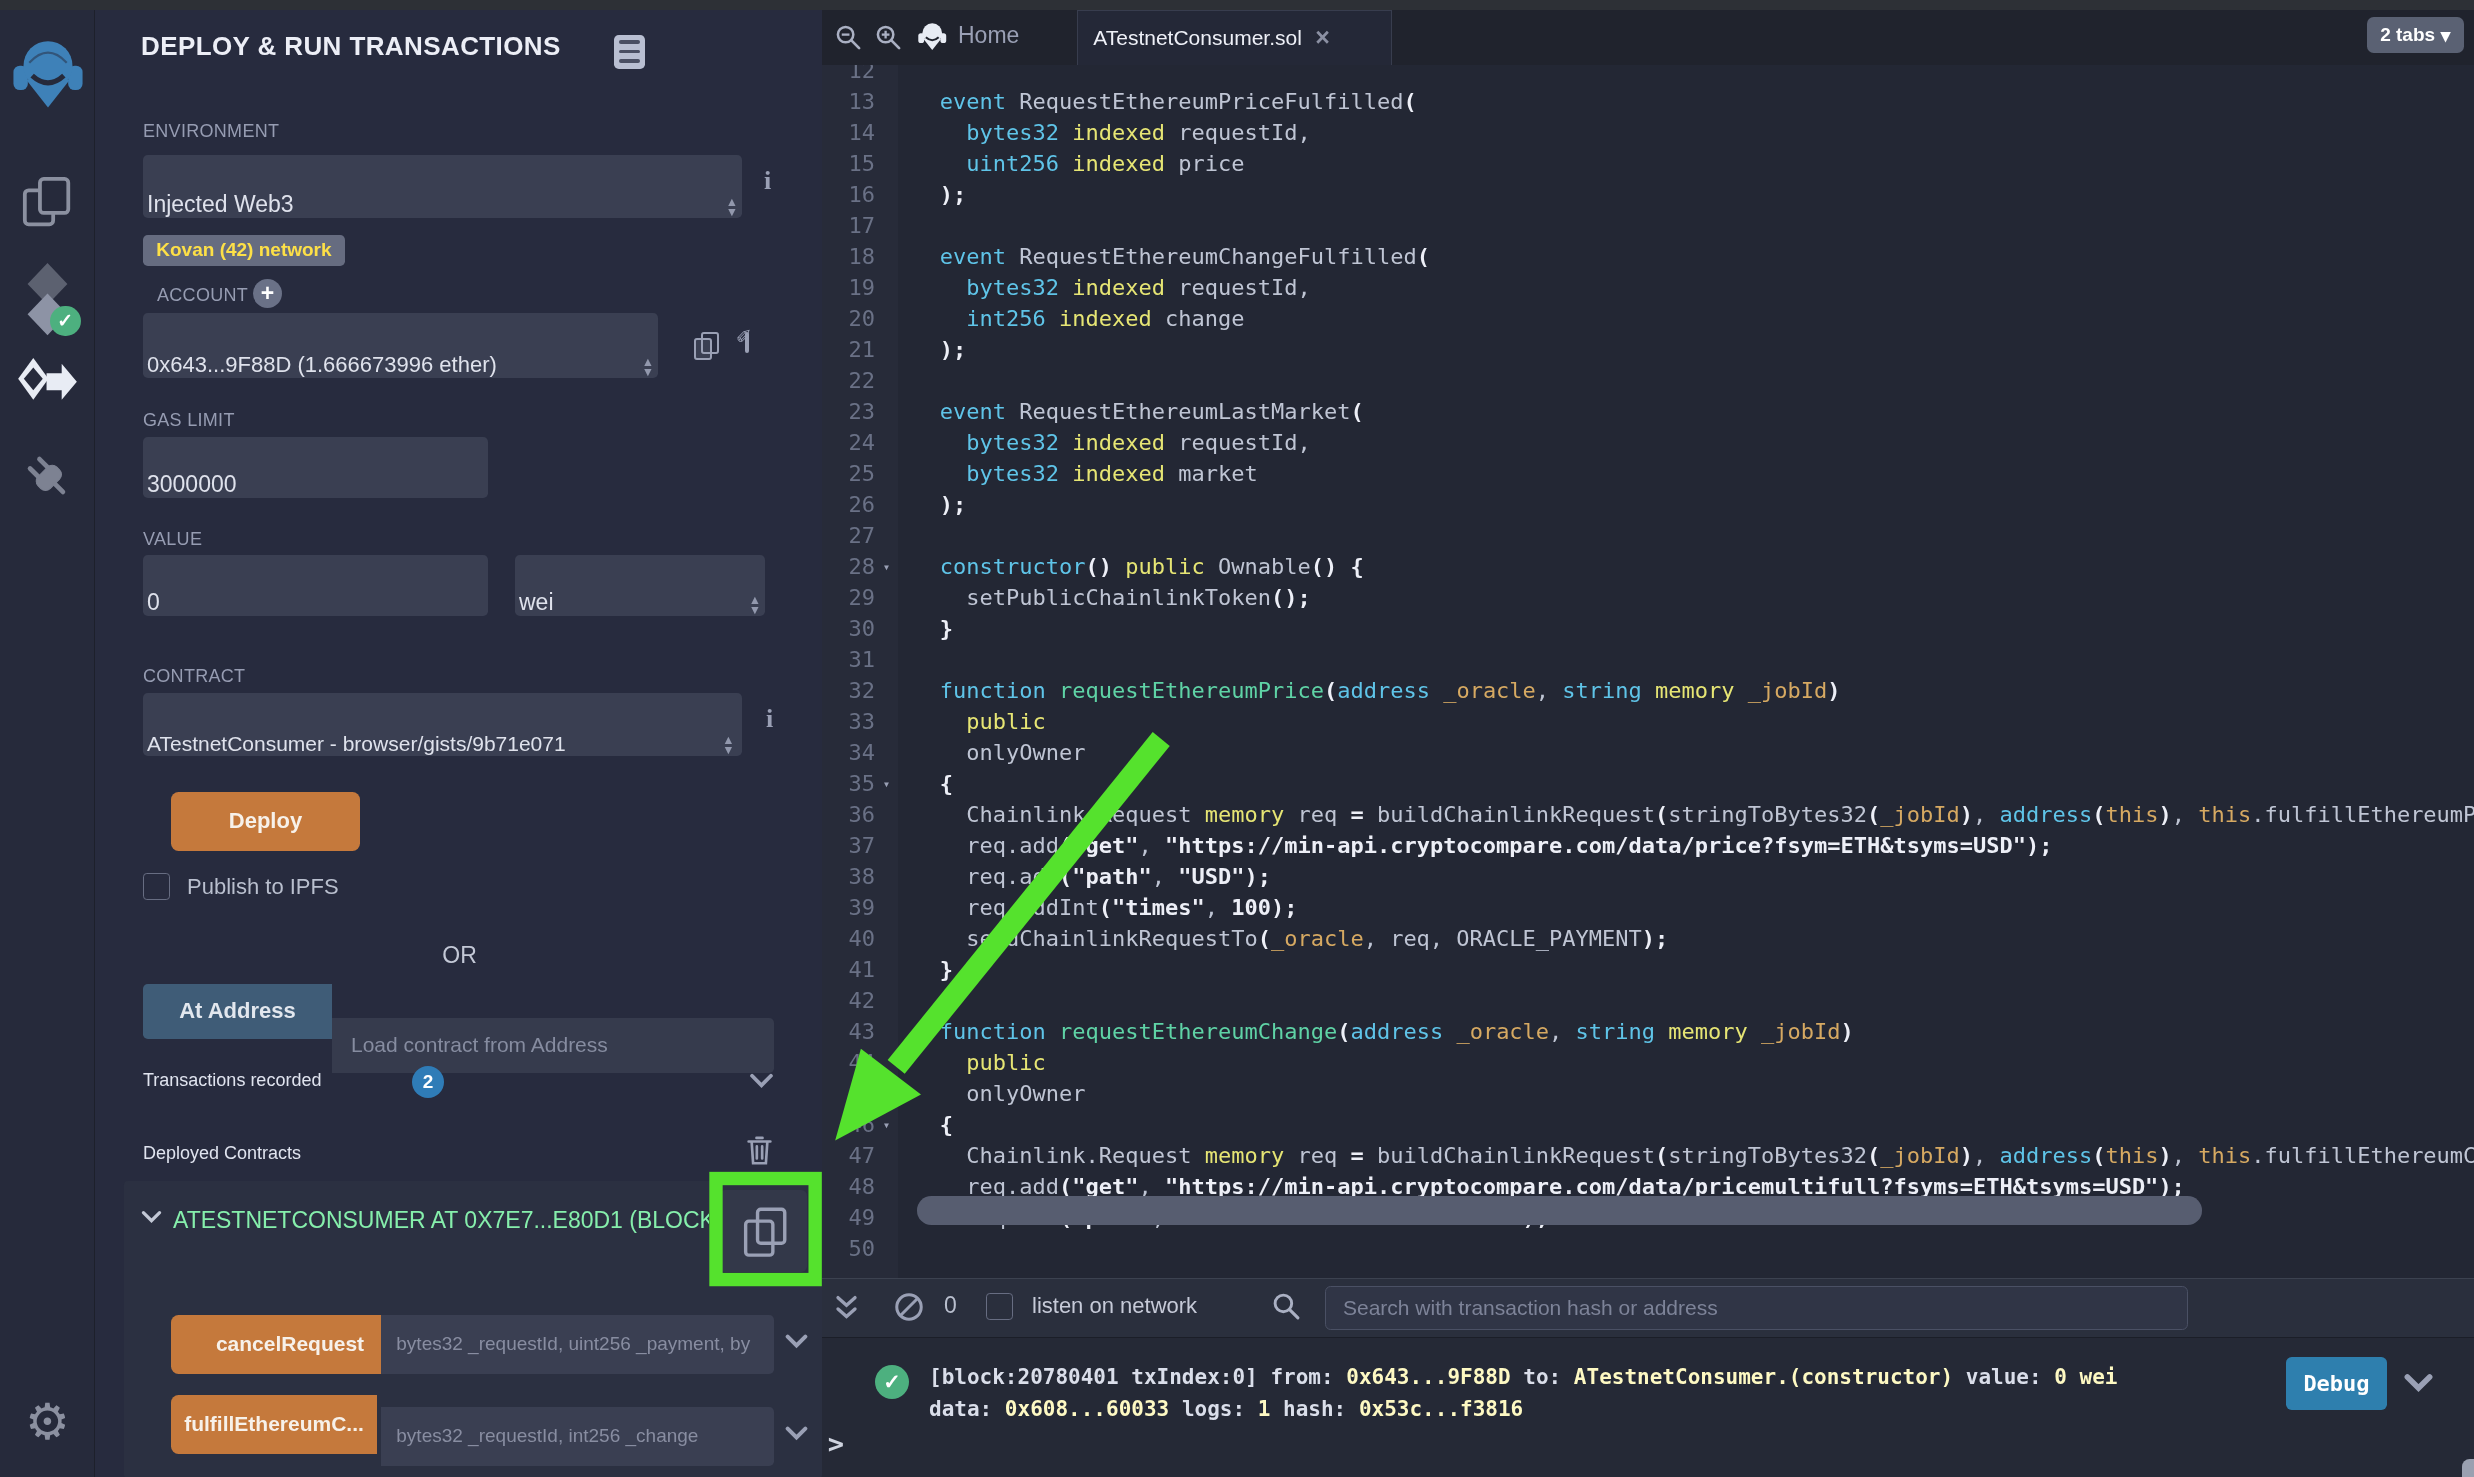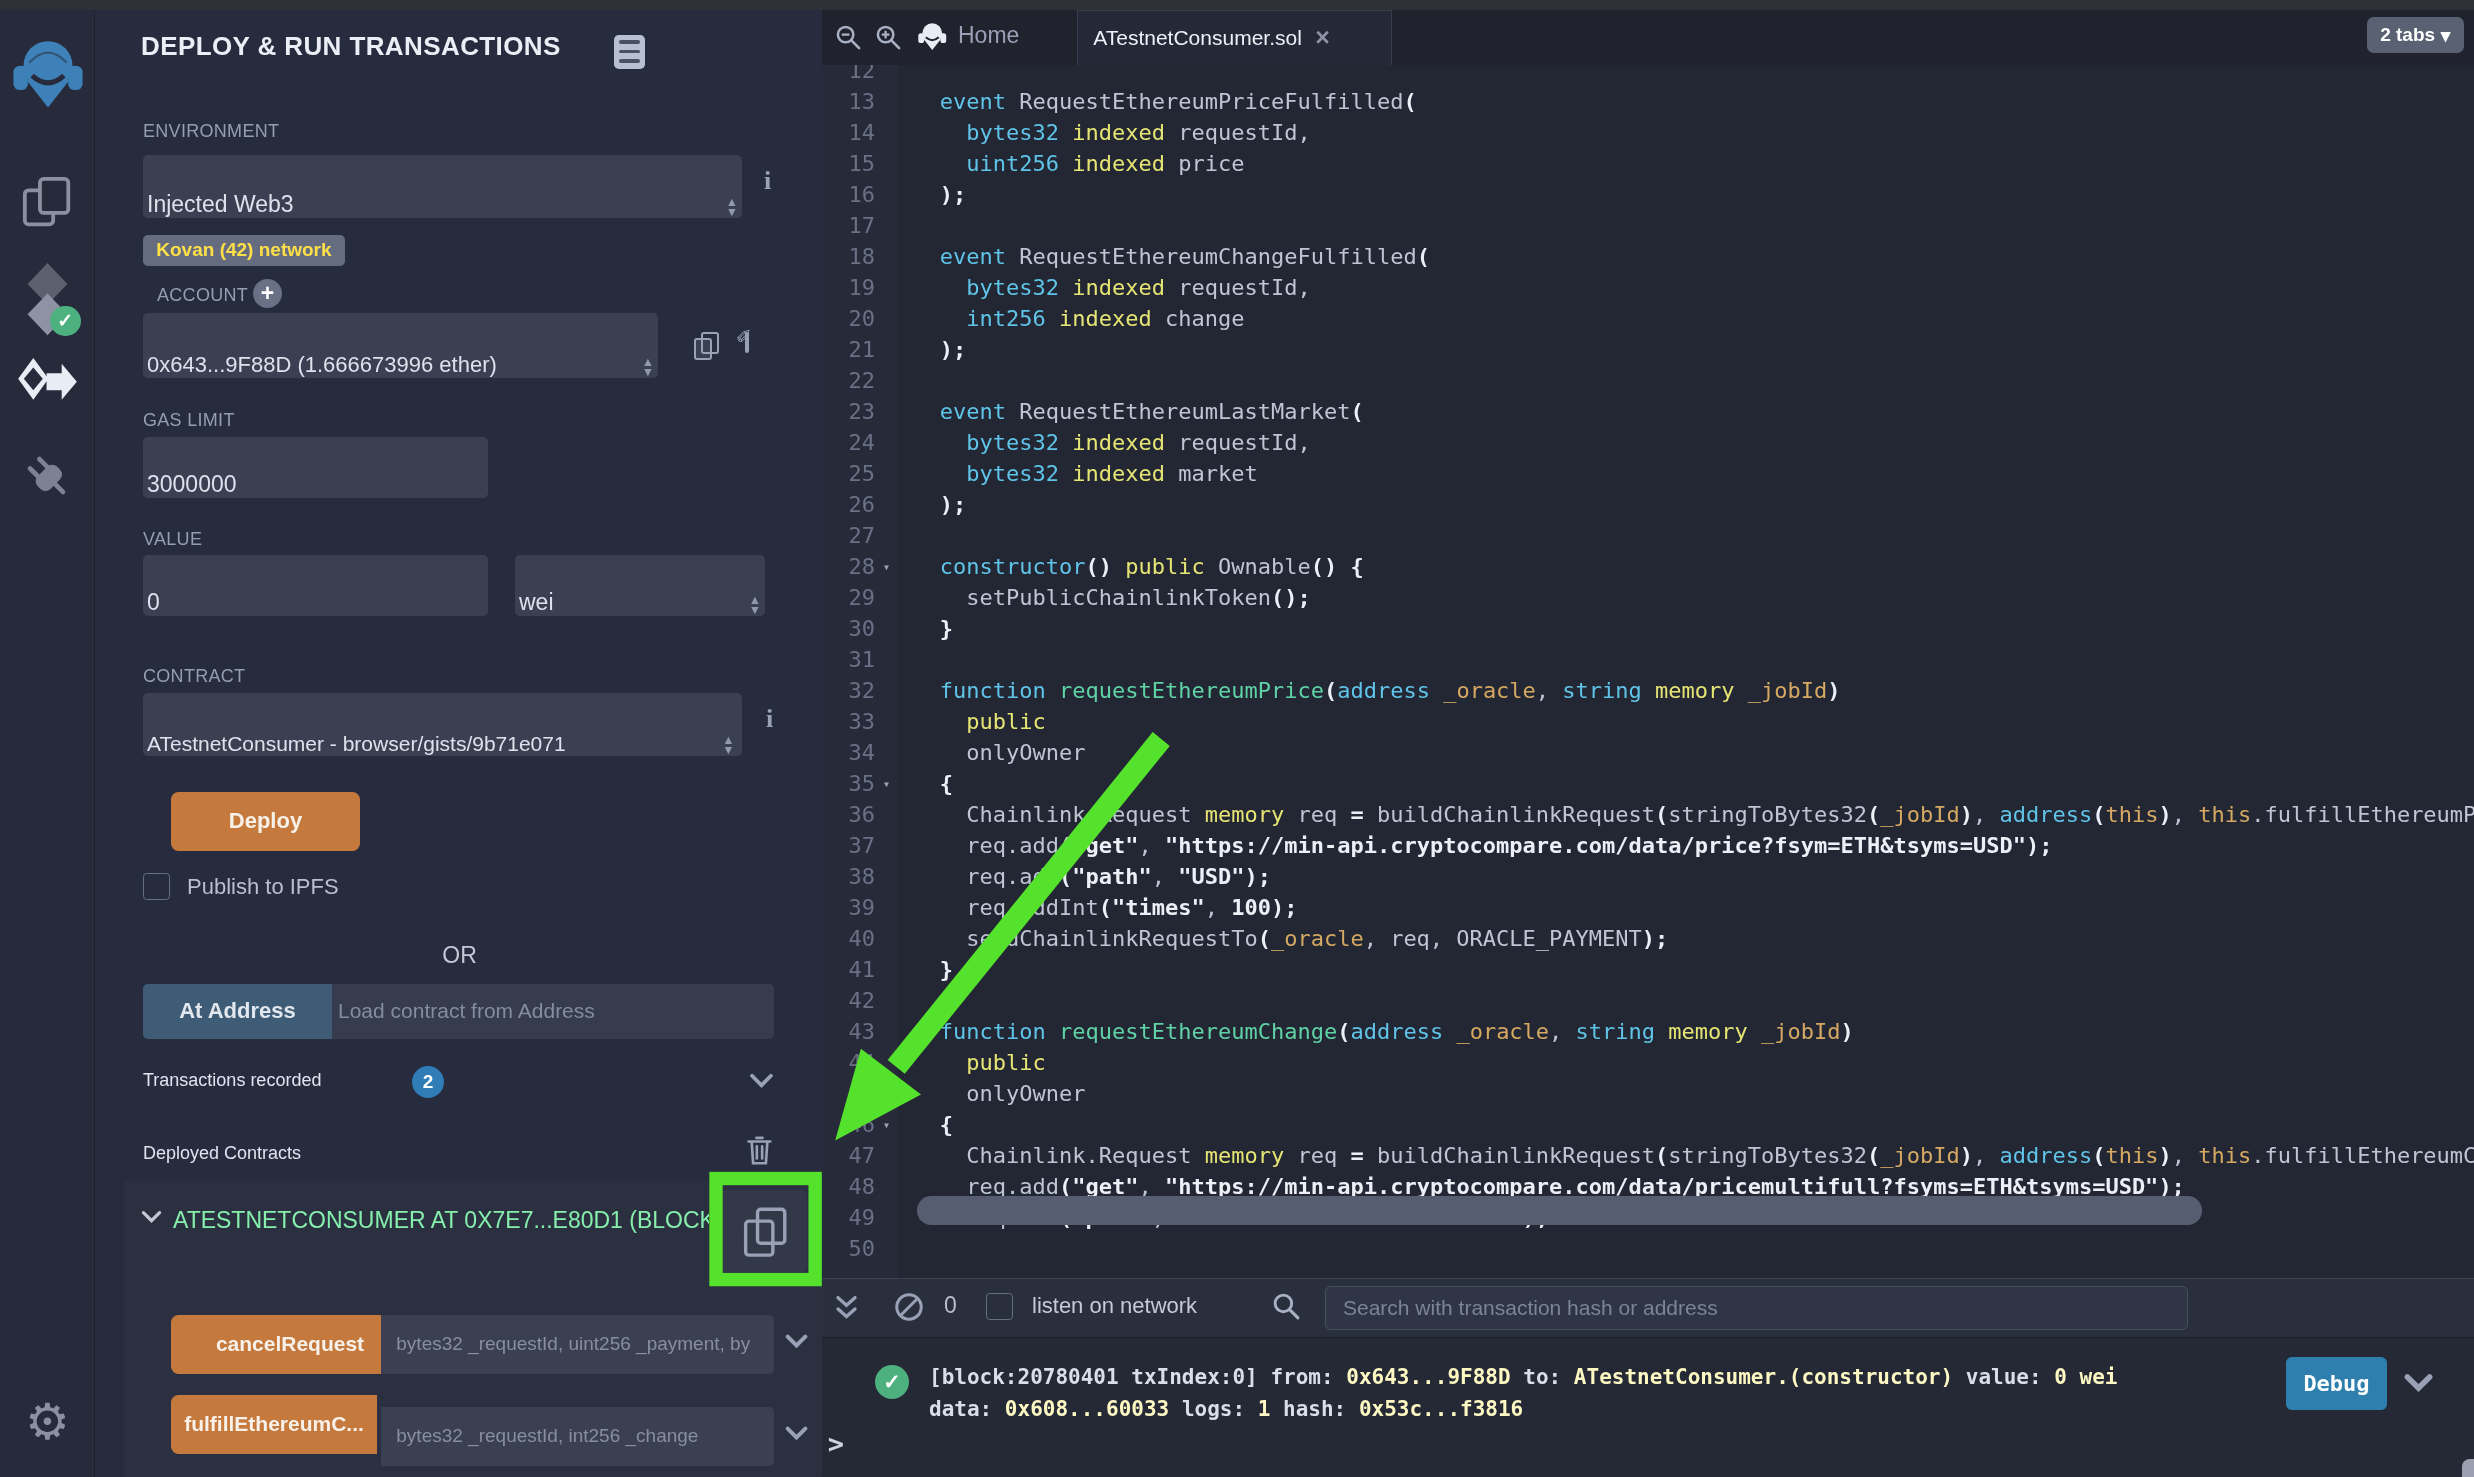--- a/index.html
+++ b/index.html
@@ -33,22 +33,22 @@
   .badge-pill { background:#666c80; border-radius:4.8px; height:31px; display:inline-flex; align-items:center;
     padding:0 13.3px; color:#fde047; font-size:19px; font-weight:700; white-space:nowrap; }
   .plus-circle { width:29px; height:29px; border-radius:50%; background:#6a7187; color:#fff;
     display:flex; align-items:center; justify-content:center; font-size:23px; font-weight:700; line-height:1; }
   .btn-orange { background:#c5793c; border:none; border-radius:7.6px; color:#f7f1ea; font-size:22px; font-weight:700;
     display:flex; align-items:center; justify-content:center; cursor:pointer; font-family:Liberation Sans, sans-serif;margin-left:28px; }
   .checkbox { width:27px; height:27px; border:1.9px solid #676d82; border-radius:3.8px; background:transparent; }
   .or-line { width:725px; text-align:center; color:#c3c8d6; font-size:23px; }
   .btn-ataddr { background:#3f5c77; border:none; border-radius:4.8px 0 0 4.8px; color:#e2e7ee; font-size:22px; font-weight:700;
     display:flex; align-items:center; justify-content:center; font-family:inherit; }
-  .ataddr-input { background:#363b4d; border:none; border-radius:0 4.8px 4.8px 0; color:#868ca0; font-size:21px; padding:0 6px;
-    display:flex; align-items:center; }
+  .ataddr-input { background:#363b4d; border:none; border-radius:0 4.8px 4.8px 0; color:#868ca0; font-size:21px; padding:0 19px;
+    display:flex; align-items:center;margin-top:34px; }
   .section-title { font-size:18px; color:#e0e4ef; white-space:nowrap; }
   .count-badge { width:32px; height:32px; border-radius:50%; background:#2f7cb7; color:#fff; font-size:19px; font-weight:700;
     display:flex; align-items:center; justify-content:center; }
   .card { background:#2b3041; border-radius:3.8px; }
   .card-header-text { font-size:23px; color:#86efac; white-space:nowrap; overflow:hidden; }
   .fn-btn { border-radius:7.6px 0 0 7.6px; font-size:21px; height:59px; }
   .fn-input { background:#3a3f52; border-radius:0 4.8px 4.8px 0; color:#888da1; font-size:19px; display:flex; align-items:center;
     padding:0 15.3px; white-space:nowrap; overflow:hidden; }
   .copy-wrap { background:#333849; border-radius:5.7px; display:flex; align-items:center; justify-content:center; }
 

